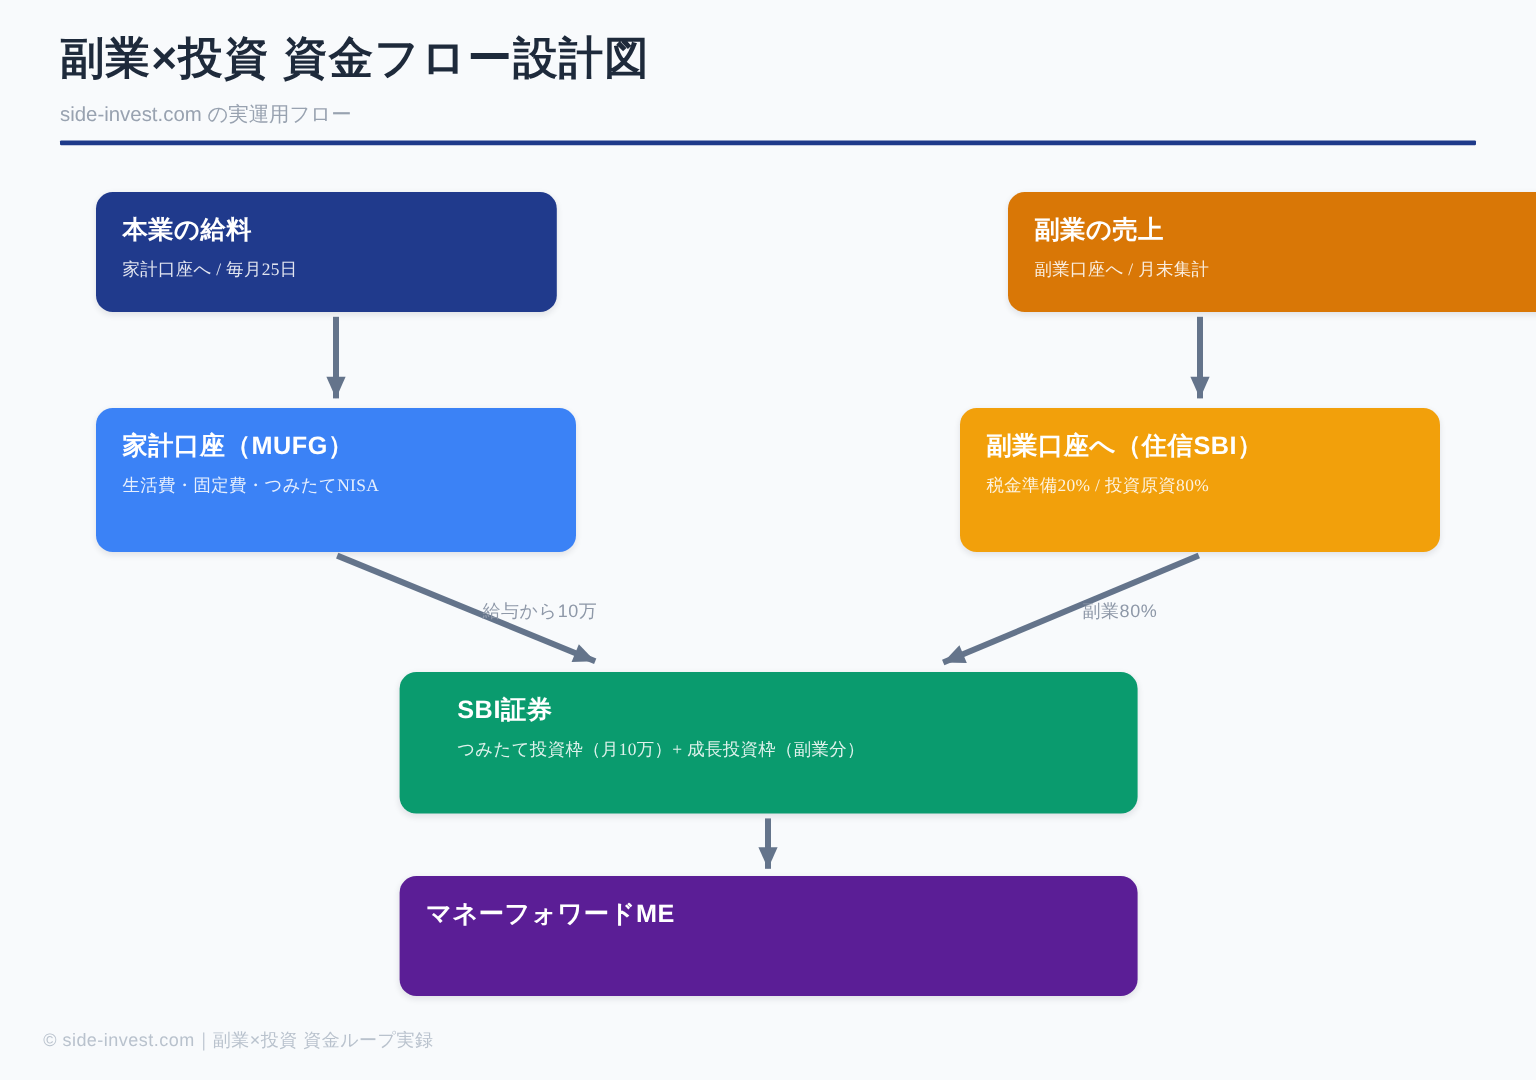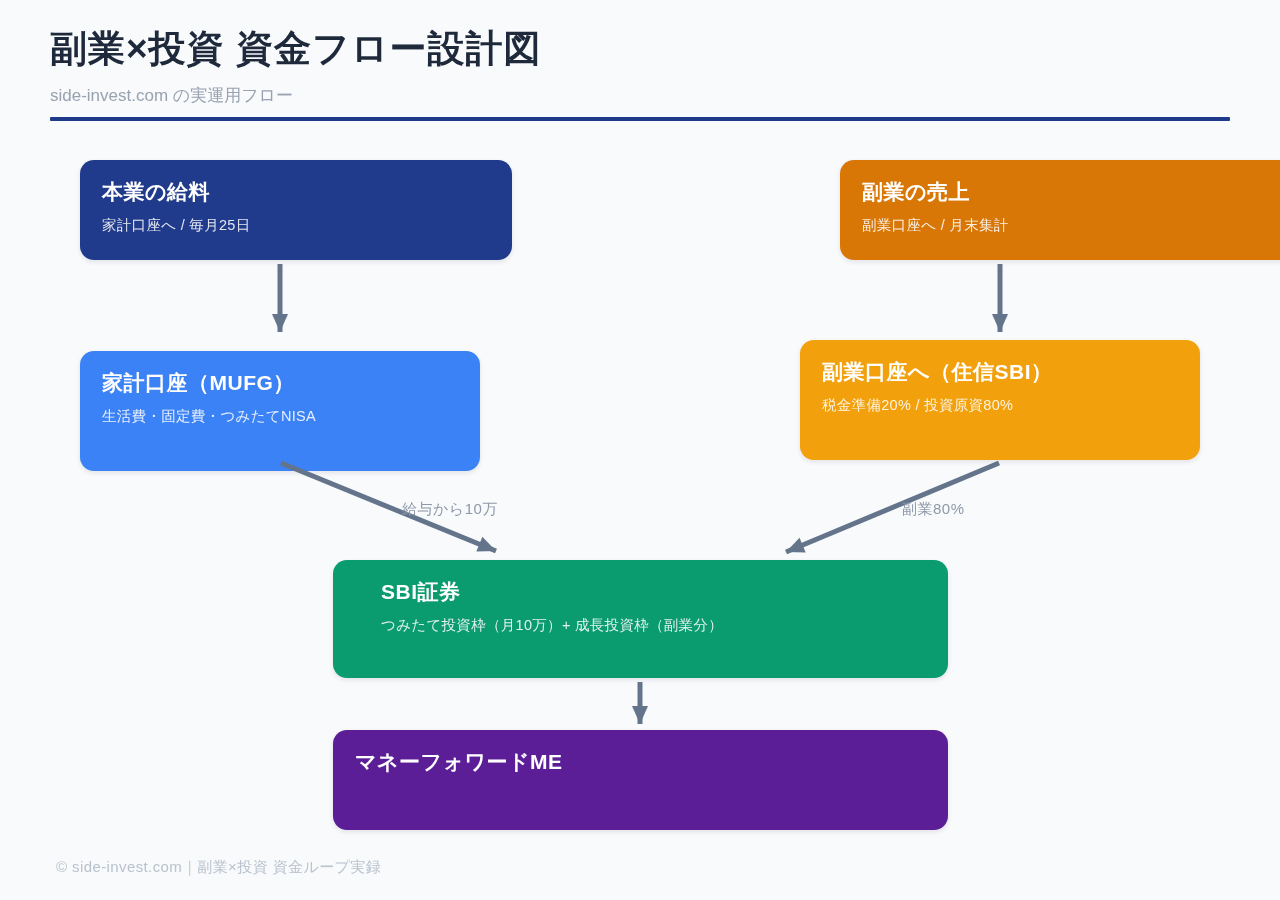--- a/index.html
+++ b/index.html
@@ -36,42 +36,42 @@
     color: #ffffff;
     box-shadow: 0 2px 5px rgba(15, 23, 42, 0.10);
   }
   .node-title {
     font-size: 21px; font-weight: 700; line-height: 1.3;
     margin: 0 0 10px 0; letter-spacing: 0.5px;
   }
   .node-subtitle {
     font-size: 14.5px; line-height: 1.4;
     color: rgba(255,255,255,0.87);
-    margin: 0; letter-spacing: 0.3px;
+    margin: 0; letter-spacing: 0.3px; font-family: Liberation Serif, serif;
   }
-  .node-salary            { left: 80px;  top: 160px; width: 432px; height: 100px; }
+  .node-salary            { left: 80px;  top: 160px; width: 384px; height: 100px; }
   .node-side-revenue      { left: 840px; top: 160px; width: 476px; height: 100px; }
   .node-household-account { left: 80px;  top: 340px; width: 400px; height: 120px; }
   .node-side-account      { left: 800px; top: 340px; width: 400px; height: 120px; }
   .node-sbi-securities    { left: 333px; top: 560px; width: 615px; height: 118px; padding-left: 48px; }
   .node-money-forward     { left: 333px; top: 730px; width: 615px; height: 100px; }
   .arrows-svg {
     position: absolute; left: 0; top: 0;
     width: 1280px; height: 900px;
     pointer-events: none;
   }
   .edge-label {
     position: absolute;
     font-size: 15px; color: #8e98a8; letter-spacing: 0.5px;
     white-space: nowrap;
   }
   .edge-label-left  { left: 402px; top: 500px; }
   .edge-label-right { left: 902px; top: 500px; }
   .page-footer {
-    position: absolute; left: 56px; top: 858px;
+    position: absolute; left: 36px; top: 858px;
     font-size: 15px; color: #b9c2cd; letter-spacing: 0.4px;
   }
 </style>
 </head>
 <body>
 
 <div class="canvas" style="background: rgb(248, 250, 252);">
 
   <div class="page-title">副業×投資 資金フロー設計図</div>
   <div class="page-subtitle">side-invest.com の実運用フロー</div>
@@ -80,21 +80,21 @@
   <div class="node node-salary" style="background: rgb(32, 58, 140);">
     <div class="node-title">本業の給料</div>
     <div class="node-subtitle">家計口座へ / 毎月25日</div>
   </div>
 
   <div class="node node-side-revenue" style="background: rgb(217, 119, 6);">
     <div class="node-title">副業の売上</div>
     <div class="node-subtitle">副業口座へ / 月末集計</div>
   </div>
 
-  <div class="node node-household-account" style="background: rgb(59, 130, 246); margin-top: 11px;">
+  <div class="node node-household-account" style="background: rgb(59, 130, 246);">
     <div class="node-title">家計口座（MUFG）</div>
     <div class="node-subtitle">生活費・固定費・つみたてNISA</div>
   </div>
 
   <div class="node node-side-account" style="background: rgb(242, 160, 11);">
     <div class="node-title">副業口座へ（住信SBI）</div>
     <div class="node-subtitle">税金準備20% / 投資原資80%</div>
   </div>
 
   <div class="node node-sbi-securities" style="background: rgb(10, 155, 110);">

